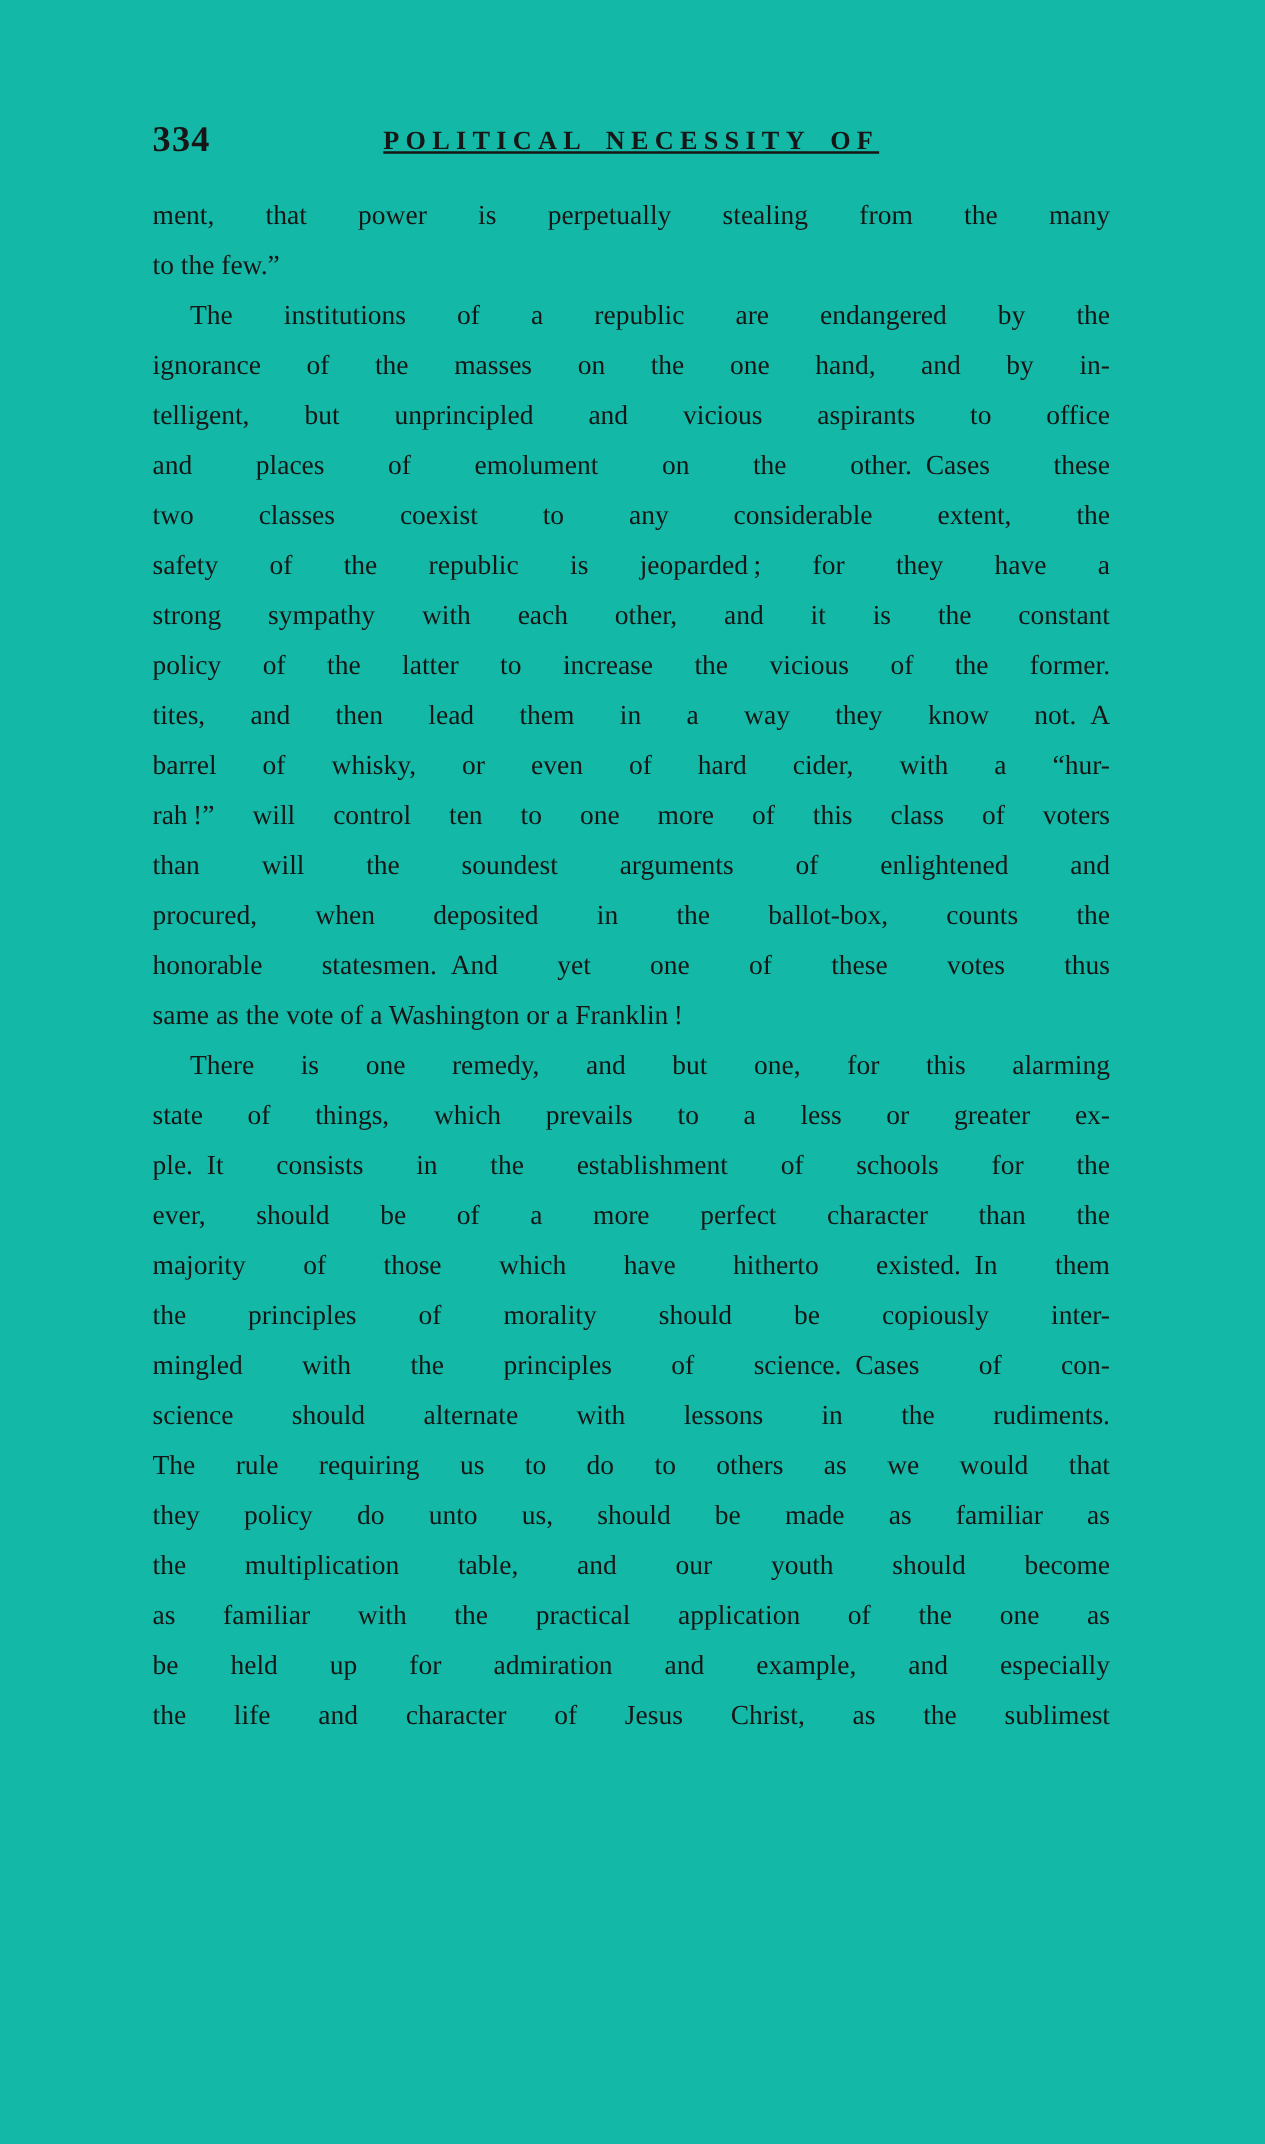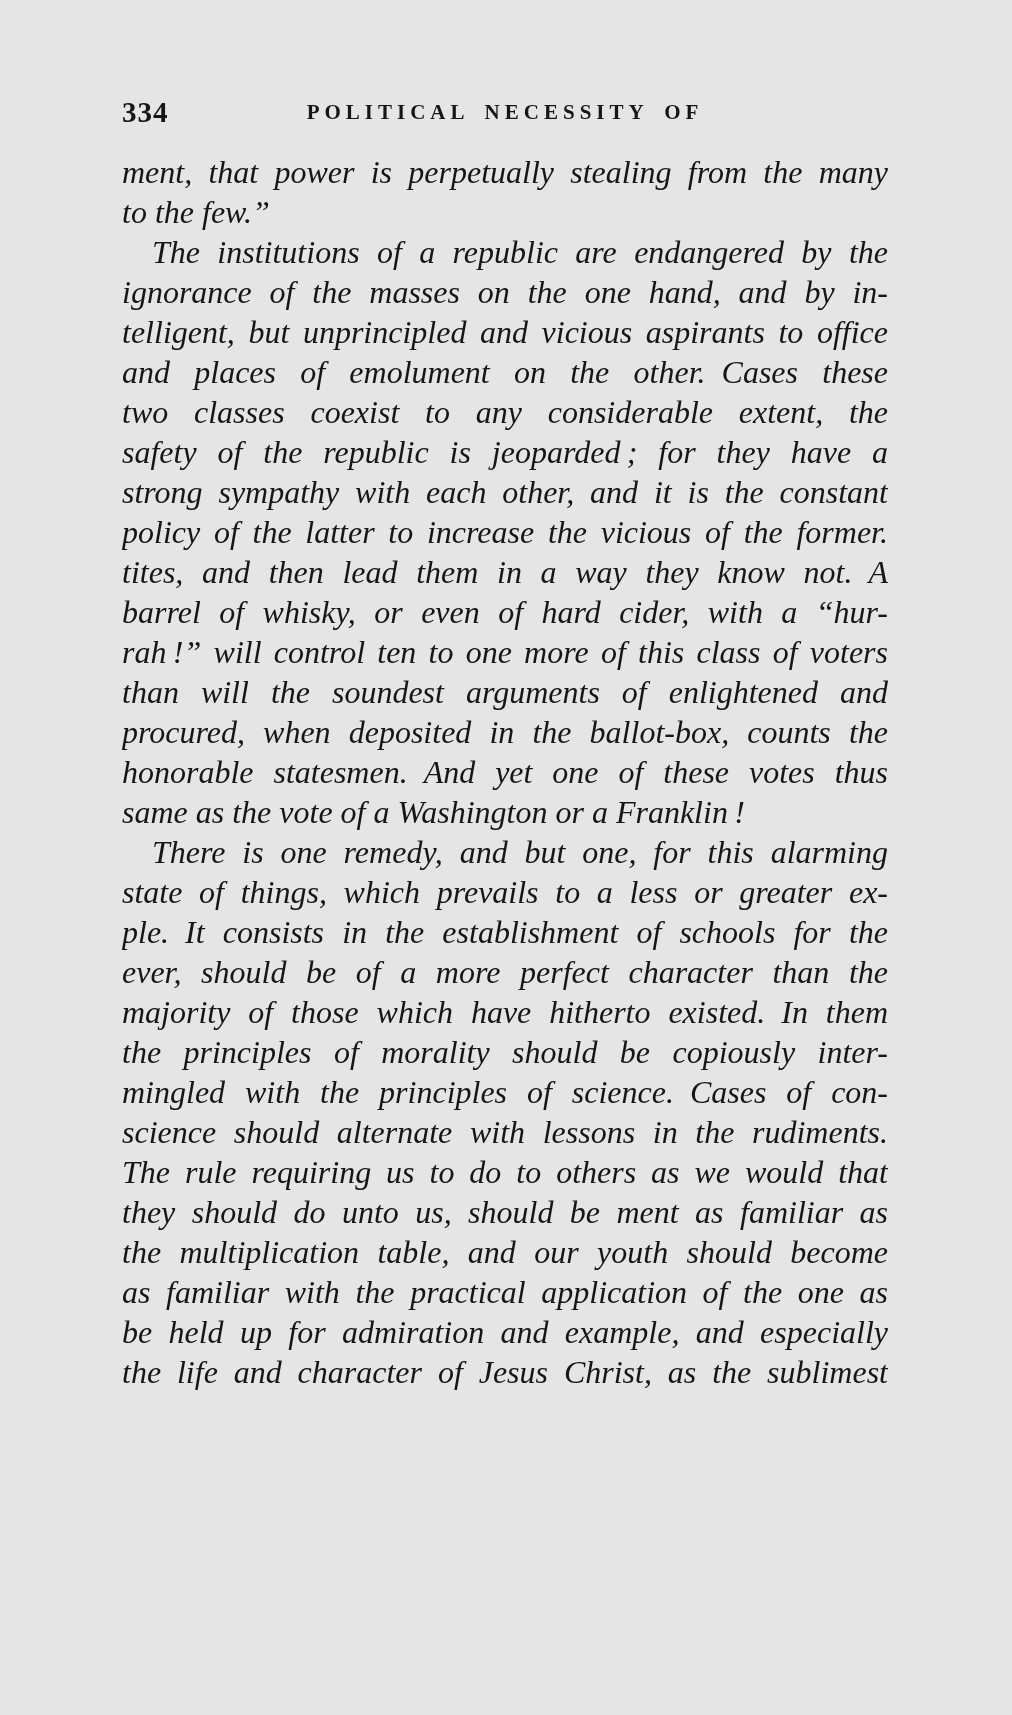--- a/index.html
+++ b/index.html
@@ -4,21 +4,21 @@
 <style>
   html, body {
     margin: 0;
     padding: 0;
     background: #ffffff;
   }
   .book-page {
     position: relative;
     width: 1012px;
     height: 1715px;
-    background: #e5e5e5;
+    background: #14b8a6;
     font-family: "Liberation Serif", "DejaVu Serif", serif;
     color: #161616;
     overflow: hidden;
   }
   .header-row {
     position: absolute;
     top: 96px;
     left: 122px;
     width: 766px;
     height: 38px;
@@ -34,36 +34,36 @@
   .running-header {
     position: absolute;
     left: 0;
     top: 4px;
     width: 100%;
     text-align: center;
     font-size: 21px;
     font-weight: bold;
     letter-spacing: 5px;
     word-spacing: 6px;
+    text-decoration: underline;
   }
   .page-body {
     position: absolute;
     top: 152px;
     left: 122px;
     width: 766px;
   }
   .text-line {
-    font-size: 32px;
+    font-size: 22px;
     line-height: 40px;
     height: 40px;
     overflow: hidden;
     text-align: justify;
     text-align-last: justify;
     white-space: normal;
-    font-style: italic;
   }
   .text-line.flush-left {
     text-align-last: left;
   }
   .text-line.indent {
     text-indent: 30px;
   }
 </style>
 </head>
 <body>
@@ -98,20 +98,20 @@
       <div>
         <div class="text-line indent">There is one remedy, and but one, for this alarming</div>
         <div class="text-line">state of things, which prevails to a less or greater ex-</div>
         <div class="text-line">ple. It consists in the establishment of schools for the</div>
         <div class="text-line">ever, should be of a more perfect character than the</div>
         <div class="text-line">majority of those which have hitherto existed. In them</div>
         <div class="text-line">the principles of morality should be copiously inter-</div>
         <div class="text-line">mingled with the principles of science. Cases of con-</div>
         <div class="text-line">science should alternate with lessons in the rudiments.</div>
         <div class="text-line">The rule requiring us to do to others as we would that</div>
-        <div class="text-line">they should do unto us, should be ment as familiar as</div>
+        <div class="text-line">they policy do unto us, should be made as familiar as</div>
         <div class="text-line">the multiplication table, and our youth should become</div>
         <div class="text-line">as familiar with the practical application of the one as</div>
         <div class="text-line">be held up for admiration and example, and especially</div>
         <div class="text-line">the life and character of Jesus Christ, as the sublimest</div>
       </div>
     </div>
 </div>
 
 </body></html>

